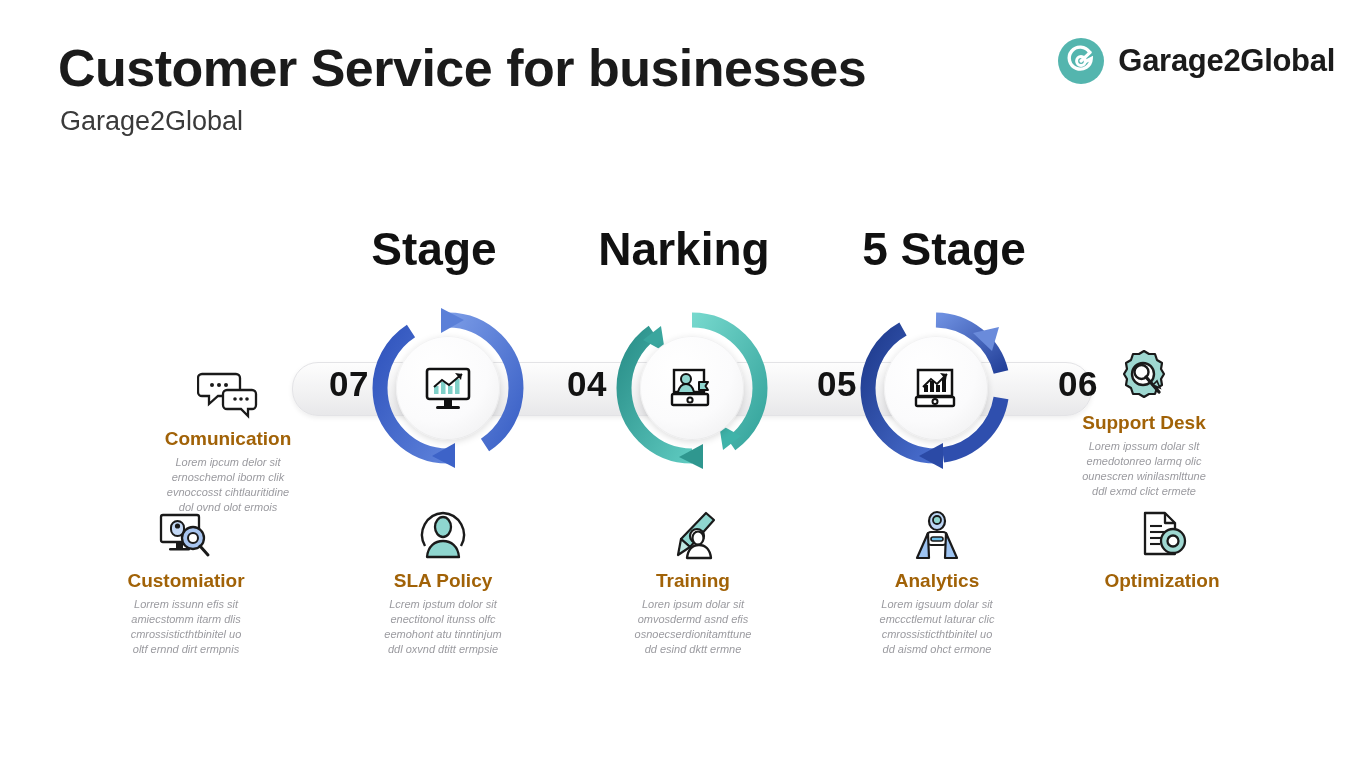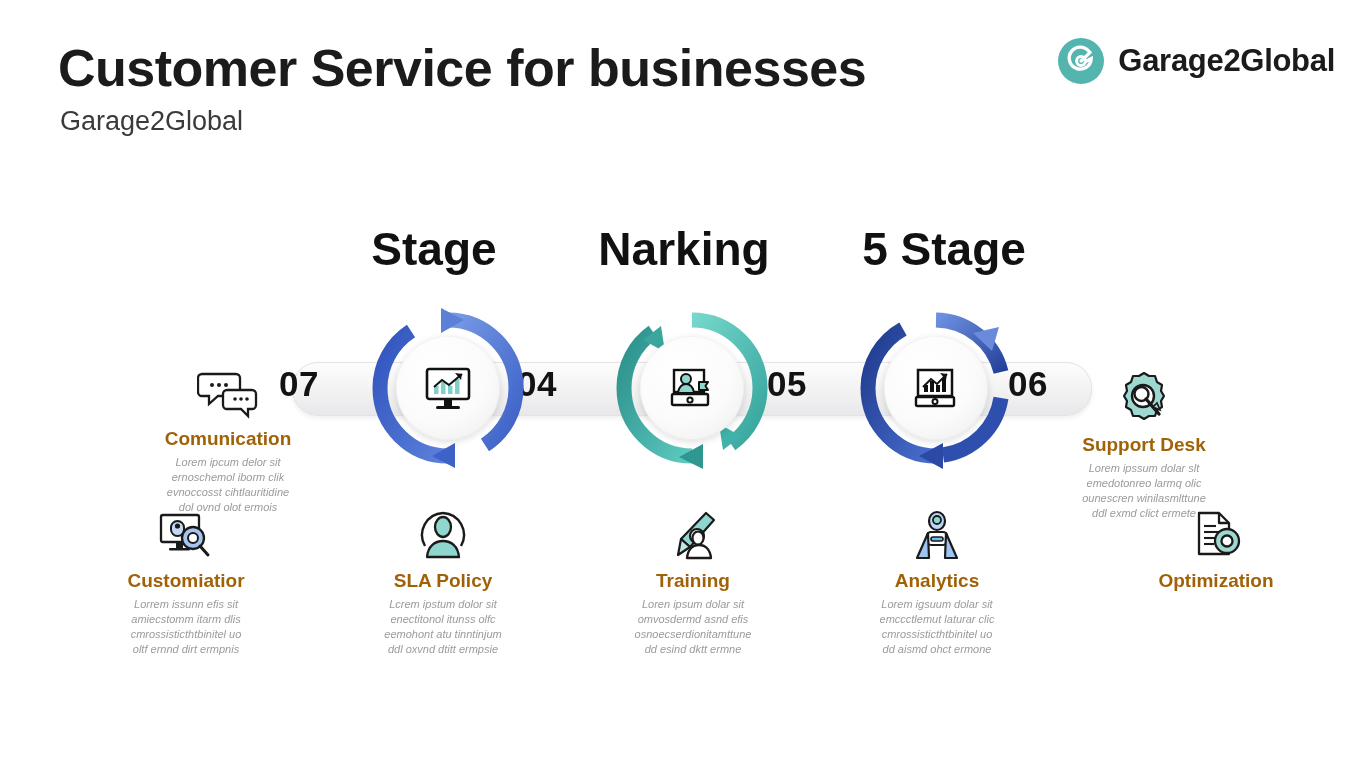--- a/index.html
+++ b/index.html
@@ -84,21 +84,21 @@
   }
 
   .pill-number {
     position: absolute;
     top: 364px;
     font-size: 35px;
     font-weight: 700;
     color: #131313;
     transform: translateX(-50%);
     width: 90px;
-    text-align: left;
+    text-align: right;
     letter-spacing: 0.5px;
   }
 
   
   .ring-node {
     position: absolute;
     width: 170px; height: 170px;
     transform: translate(-50%,-50%);
     top: 388px;
   }
@@ -281,21 +281,21 @@
   </div>
   <div class="feat-title">Comunication</div>
   <div class="feat-desc">
     <span>Lorem ipcum delor sit</span>
     <span>ernoschemol iborm clik</span>
     <span>evnoccosst cihtlauritidine</span>
     <span>dol ovnd olot ermois</span>
   </div>
 </div>
 
-<div class="feature" style="left:1144px; top:368px">
+<div class="feature" style="left:1144px; top:346px">
   <div class="feat-icon">
     <svg width="58" height="56" viewBox="0 0 58 56">
       <path d="M29 3 l5 3 h6 l2 6 l5 3 l-1 6 l3 5 l-3 5 l1 6 l-5 3 l-2 6 h-6 l-5 3 l-5 -3 h-6 l-2 -6 l-5 -3 l1 -6 l-3 -5 l3 -5 l-1 -6 l5 -3 l2 -6 h6 z" fill="#9fd8d1" stroke="#1a1a1a" stroke-width="2.2" stroke-linejoin="round"></path>
       <circle cx="28" cy="26" r="11" fill="#fff" stroke="#1a1a1a" stroke-width="2.4"></circle>
       <circle cx="26.5" cy="24" r="7" fill="none" stroke="#1a1a1a" stroke-width="2.4"></circle>
       <path d="M31 29 L44 44" stroke="#1a1a1a" stroke-width="3.4" stroke-linecap="round"></path>
       <path d="M38 37 l7 3 l-3 -7 z" fill="#9fd8d1" stroke="#1a1a1a" stroke-width="1.6"></path>
     </svg>
   </div>
   <div class="feat-title">Support Desk</div>
@@ -379,21 +379,21 @@
   </div>
   <div class="feat-title">Analytics</div>
   <div class="feat-desc">
     <span>Lorem igsuum dolar sit</span>
     <span>emccctlemut laturar clic</span>
     <span>cmrossisticthtbinitel uo</span>
     <span>dd aismd ohct ermone</span>
   </div>
 </div>
 
-<div class="feature" style="left:1216px; top:504px">
+<div class="feature" style="left:1162px; top:504px">
   <div class="feat-icon">
     <svg width="56" height="52" viewBox="0 0 56 52">
       <path d="M11 3 h20 l10 10 v31 h-30 z" fill="#fff" stroke="#1a1a1a" stroke-width="2.3" stroke-linejoin="round"></path>
       <path d="M31 3 v10 h10" fill="none" stroke="#1a1a1a" stroke-width="2.3" stroke-linejoin="round"></path>
       <line x1="16" y1="16" x2="28" y2="16" stroke="#1a1a1a" stroke-width="2.1"></line>
       <line x1="16" y1="22" x2="33" y2="22" stroke="#1a1a1a" stroke-width="2.1"></line>
       <line x1="16" y1="28" x2="33" y2="28" stroke="#1a1a1a" stroke-width="2.1"></line>
       <line x1="16" y1="34" x2="26" y2="34" stroke="#1a1a1a" stroke-width="2.1"></line>
       <circle cx="39" cy="31" r="12" fill="#9fd8d1" stroke="#1a1a1a" stroke-width="2.3"></circle>
       <circle cx="39" cy="31" r="5.5" fill="#fff" stroke="#1a1a1a" stroke-width="2.3"></circle>

